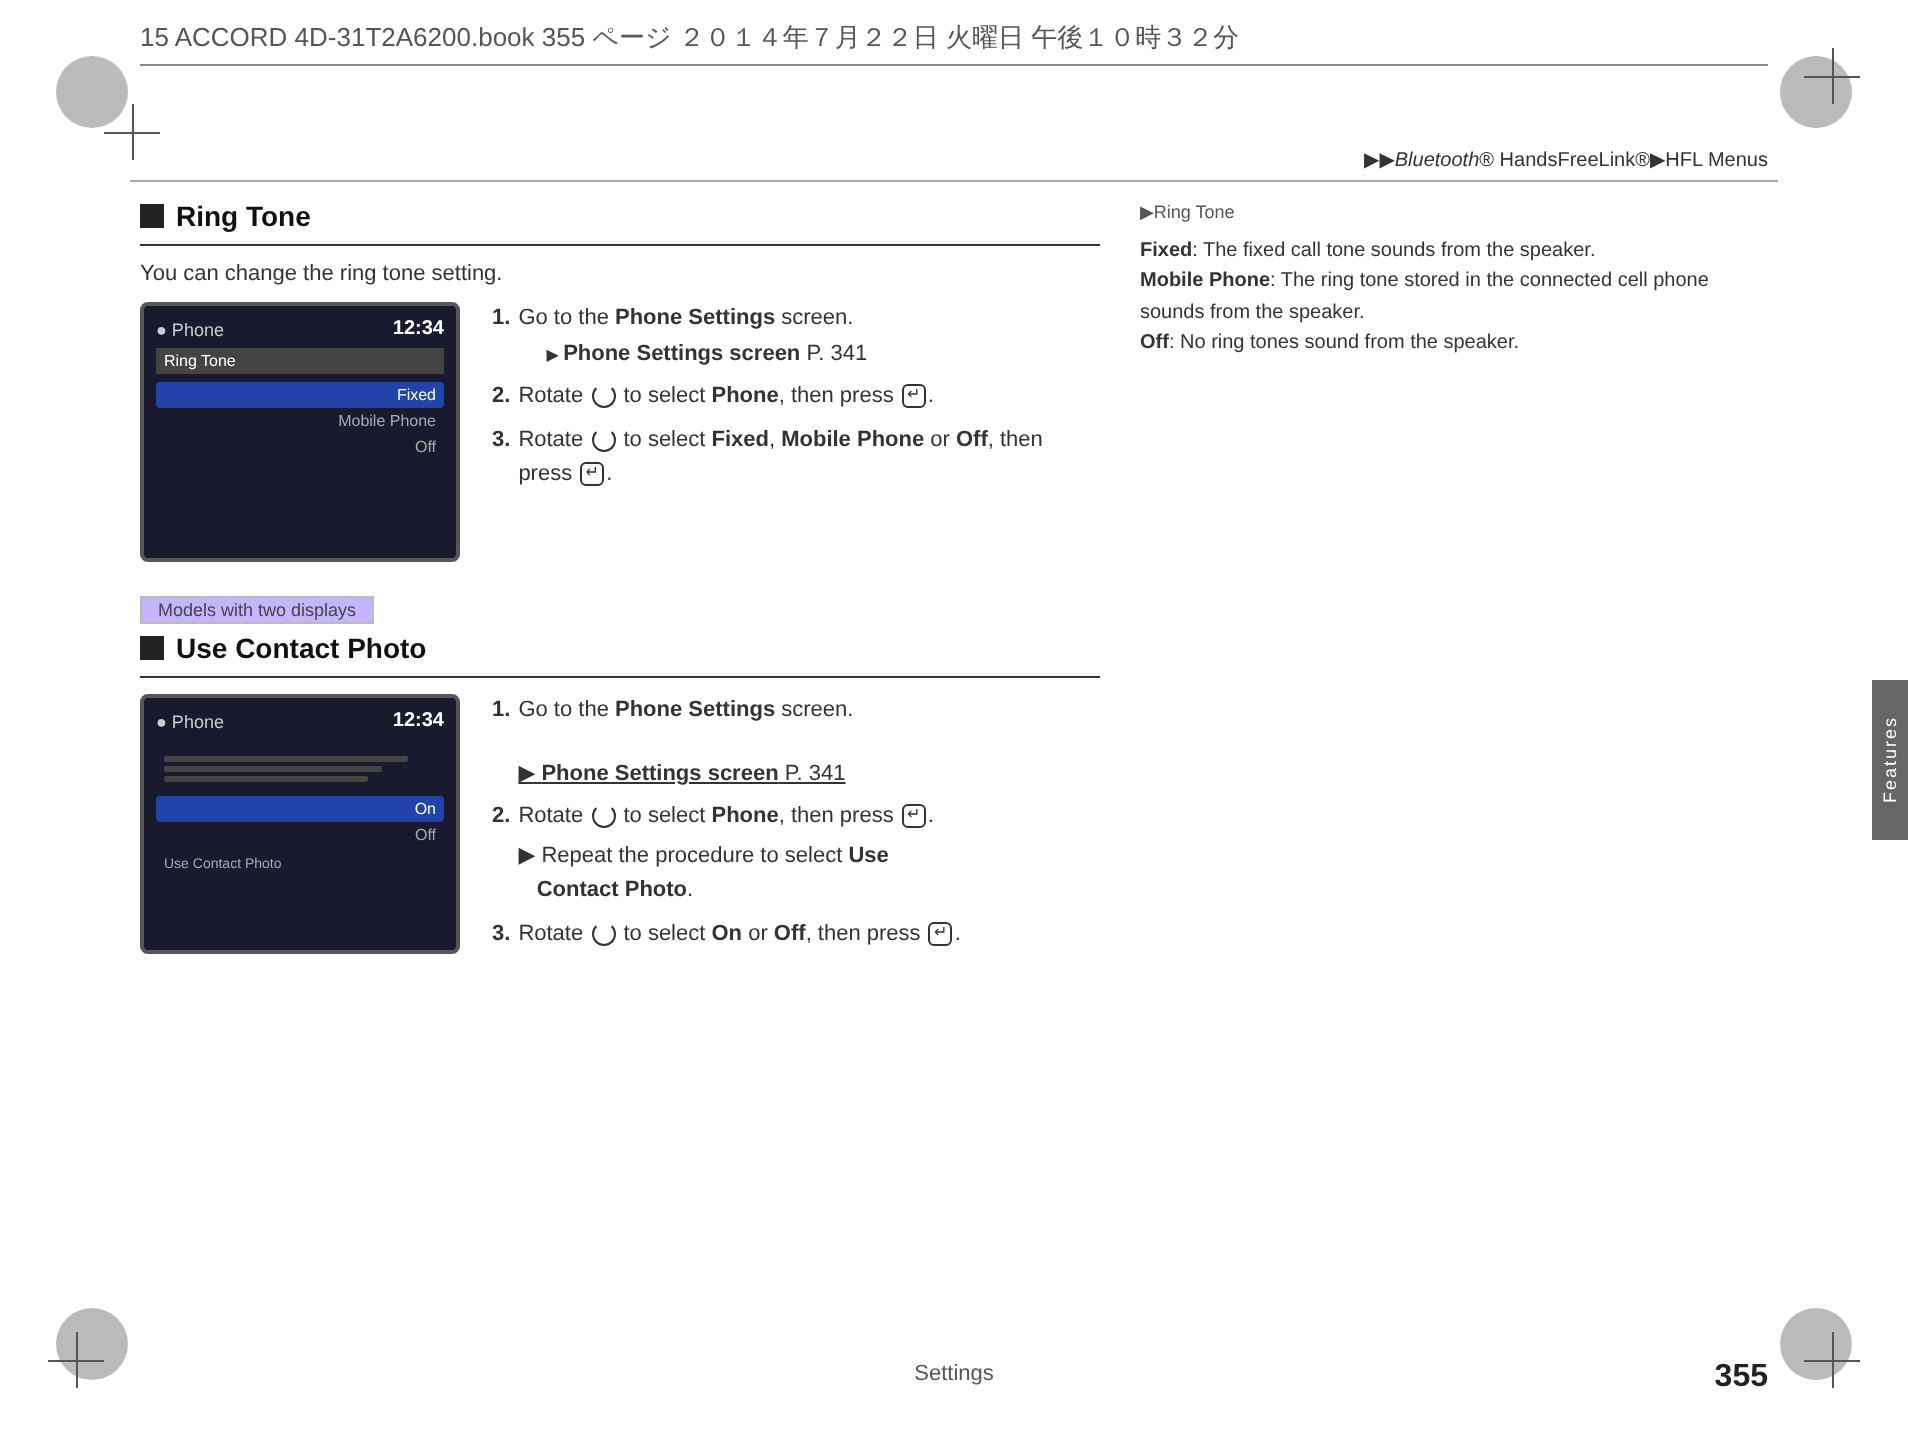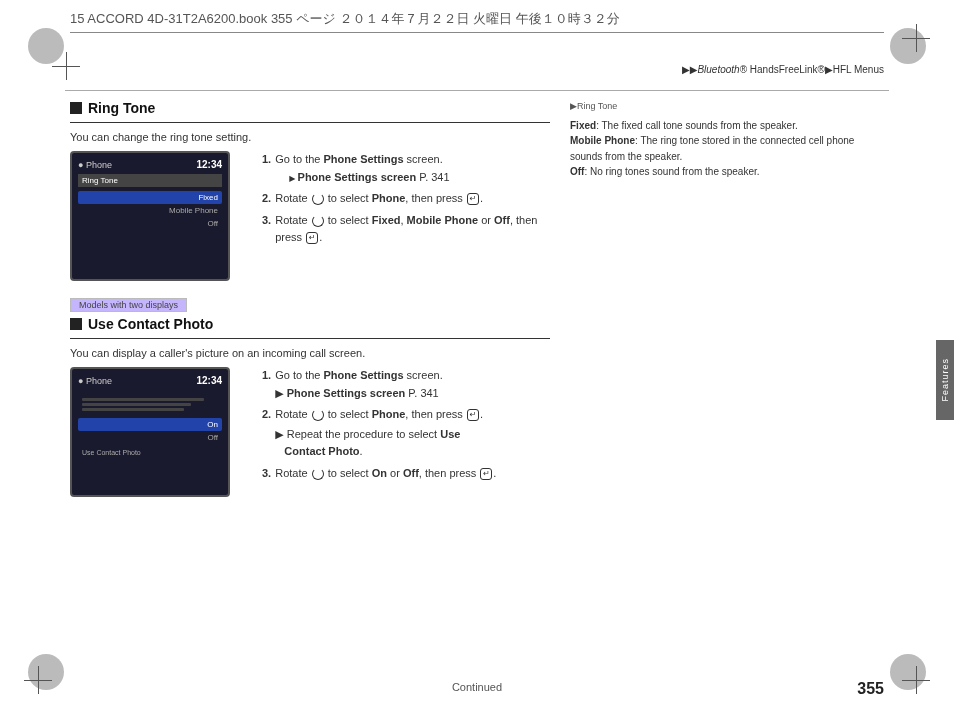--- a/index.html
+++ b/index.html
@@ -53,21 +53,21 @@
       color: #555;
       border-bottom: 1px solid #888;
       padding-bottom: 4px;
       display: flex;
       align-items: center;
     }
 
     
     .header-breadcrumb {
       position: absolute;
-      top: 64px;
+      top: 74px;
       right: 70px;
       font-size: 10px;
       color: #333;
       text-align: right;
       padding-left: 20px;
     }
 
     
     .header-rule {
       position: absolute;
@@ -129,21 +129,21 @@
     
     .intro-text {
       font-size: 11px;
       color: #333;
       margin-bottom: 8px;
     }
 
     
     .section-body {
       display: flex;
-      gap: 32px;
+      gap: 16px;
     }
 
     
     .screen-image {
       width: 160px;
       height: 130px;
       background: #1a1a2e;
       border: 2px solid #555;
       border-radius: 4px;
       flex-shrink: 0;
@@ -404,21 +404,20 @@
       </div>
     </div>
 
     <div class="section2">
       <div class="model-band">Models with two displays</div>
       <div class="section-heading">
         <div class="black-box"></div>
         <span class="title">Use Contact Photo</span>
       </div>
       <hr class="section-rule">
-      <p class="intro-text">You can display a caller's picture on an incoming call screen.</p>
 
       <div class="section-body">
 
         <div class="screen-image">
           <div class="screen-top-bar">
             <span class="screen-title">● Phone</span>
             <span class="screen-time">12:34</span>
           </div>
           <div style="height:6px;"></div>
           <div class="screen-menu-item" style="flex-direction:column;align-items:flex-start;gap:1px;">
@@ -435,21 +434,21 @@
           </div>
           <div style="height:4px;"></div>
           <div class="screen-label-sm">Use Contact Photo</div>
         </div>
 
         <div class="steps-list">
           <div class="step-item">
             <span class="step-num">1.</span>
             <span class="step-text">
               Go to the <b>Phone Settings</b> screen.<br>
-              <span style="display:block;margin-top:0;">▶ <b>Phone Settings screen</b> P. 341</span>
+              <span style="display:block;margin-top:14px;text-decoration:underline;">▶ <b>Phone Settings screen</b> P. 341</span>
             </span>
           </div>
           <div class="step-item">
             <span class="step-num">2.</span>
             <span class="step-text">
               Rotate <span class="rotate-sym"></span> to select <b>Phone</b>, then press <span class="enter-sym"></span>.<br>
               <span style="display:block;margin-top:2px;">▶ Repeat the procedure to select <b>Use<br>&nbsp;&nbsp;&nbsp;Contact Photo</b>.</span>
             </span>
           </div>
           <div class="step-item">
@@ -473,15 +472,15 @@
     </div>
   </div>
 
 </div>
 
 <div class="features-tab">
   <span class="features-tab-text">Features</span>
 </div>
 
 <div class="bottom-bar">
-  <span>Continued</span>
+  <span>Settings</span>
 </div>
 <div class="page-number">355</div>
 
 </body></html>

